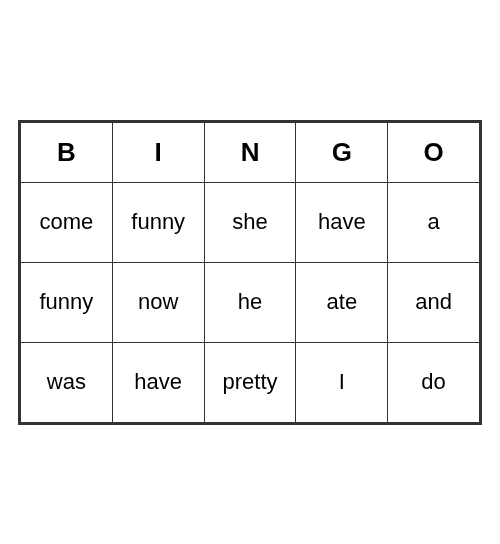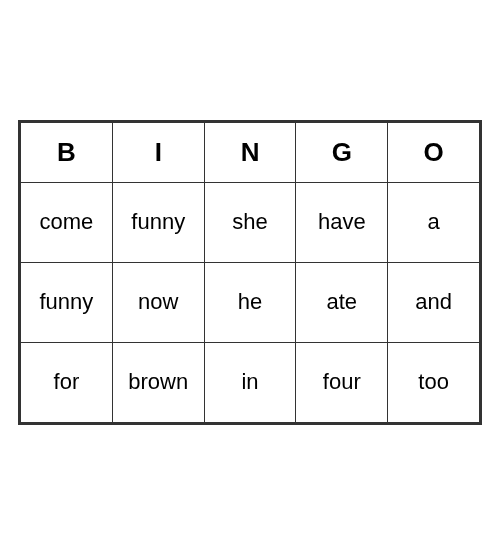--- a/index.html
+++ b/index.html
@@ -71,21 +71,21 @@
         <td>a</td>
       </tr>
       <tr>
         <td>funny</td>
         <td>now</td>
         <td>he</td>
         <td>ate</td>
         <td>and</td>
       </tr>
       <tr>
-        <td>for</td>
-        <td>brown</td>
-        <td>in</td>
-        <td>four</td>
-        <td>too</td>
+        <td>was</td>
+        <td>have</td>
+        <td>pretty</td>
+        <td>I</td>
+        <td>do</td>
       </tr>
     </tbody>
   </table>
 </div>
 
 </body></html>

